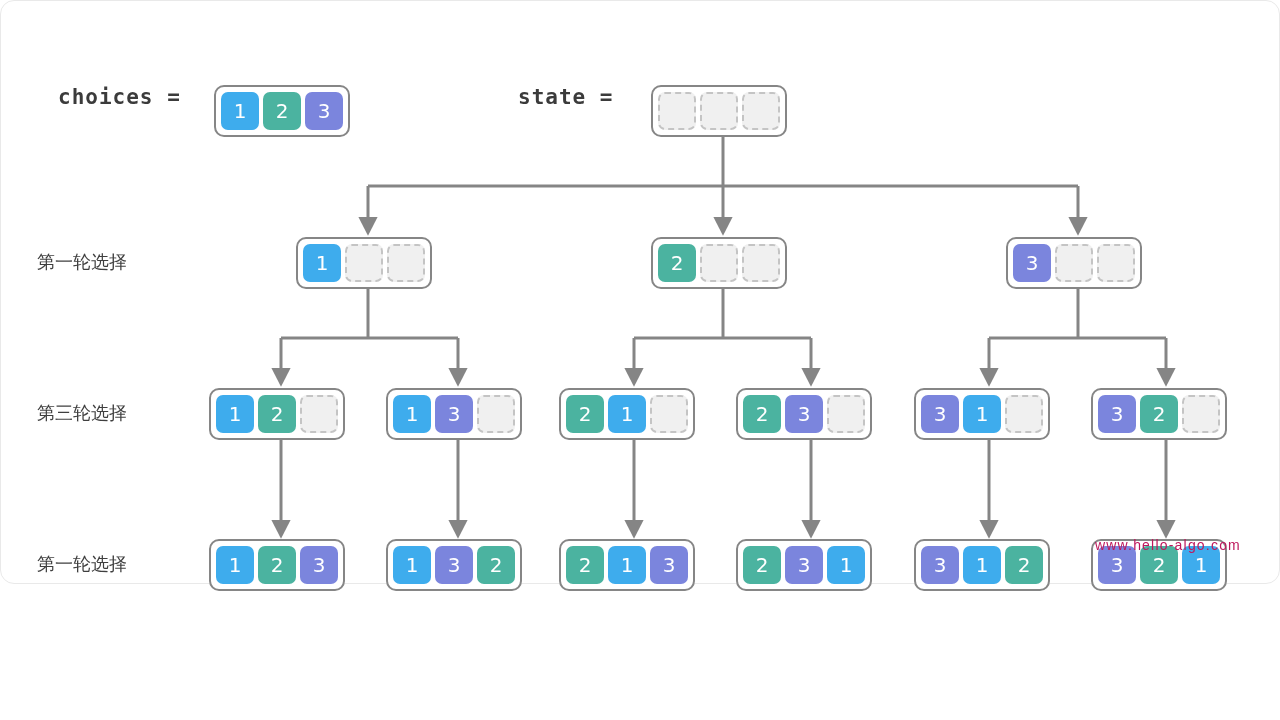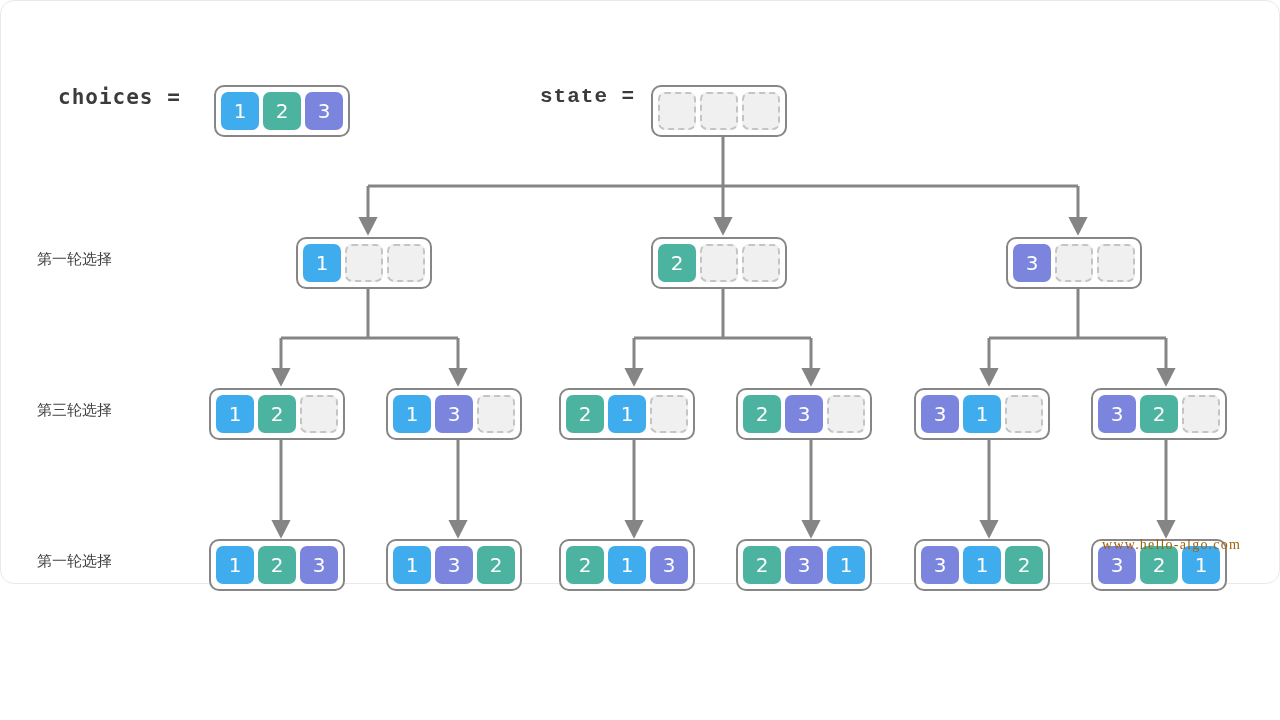--- a/index.html
+++ b/index.html
@@ -27,30 +27,30 @@
     font-family:"DejaVu Sans Mono","Liberation Mono",monospace;
     font-weight:bold;
     font-size:21px;
     color:#3b3b3b;
     letter-spacing:1px;
     white-space:nowrap;
   }
   .row-label{
     position:absolute;
     font-family:"DejaVu Sans","Liberation Sans",sans-serif;
-    font-size:15px;
+    font-size:18px;
     color:#3f3f3f;
     white-space:nowrap;
   }
   .watermark{
     position:absolute;
     right:38px;bottom:30px;
-    font-family:Liberation Serif, serif;
+    font-family:Liberation Sans, sans-serif;
     font-size:14px;
-    color:#a16207;
+    color:#be185d;
     letter-spacing:1.2px;
     white-space:nowrap;
   }
   
   .array{
     position:absolute;
     display:flex;
     align-items:center;
     gap:4px;
     padding:5px;
@@ -120,21 +120,21 @@
     </g>
   </svg>
 
   <div class="mono-label" style="left:57px;top:84px;">choices =</div>
   <div class="array" id="choices-array" style="left:213px;top:84px;">
       <div class="cell v1">1</div>
       <div class="cell v2">2</div>
       <div class="cell v3">3</div>
     </div>
 
-  <div class="mono-label" style="left:539px;top:84px;font-family:Liberation Mono, monospace;">state =</div>
+  <div class="mono-label" style="left:517px;top:84px;">state =</div>
   <div class="array" id="state-array" style="left:650px;top:84px;">
       <div class="cell empty"></div>
       <div class="cell empty"></div>
       <div class="cell empty"></div>
     </div>
 
   <div class="row-label" style="left:36px;top:249px;">第一轮选择</div>
   <div class="row-label" style="left:36px;top:400px;">第三轮选择</div>
   <div class="row-label" style="left:36px;top:551px;">第一轮选择</div>
 

